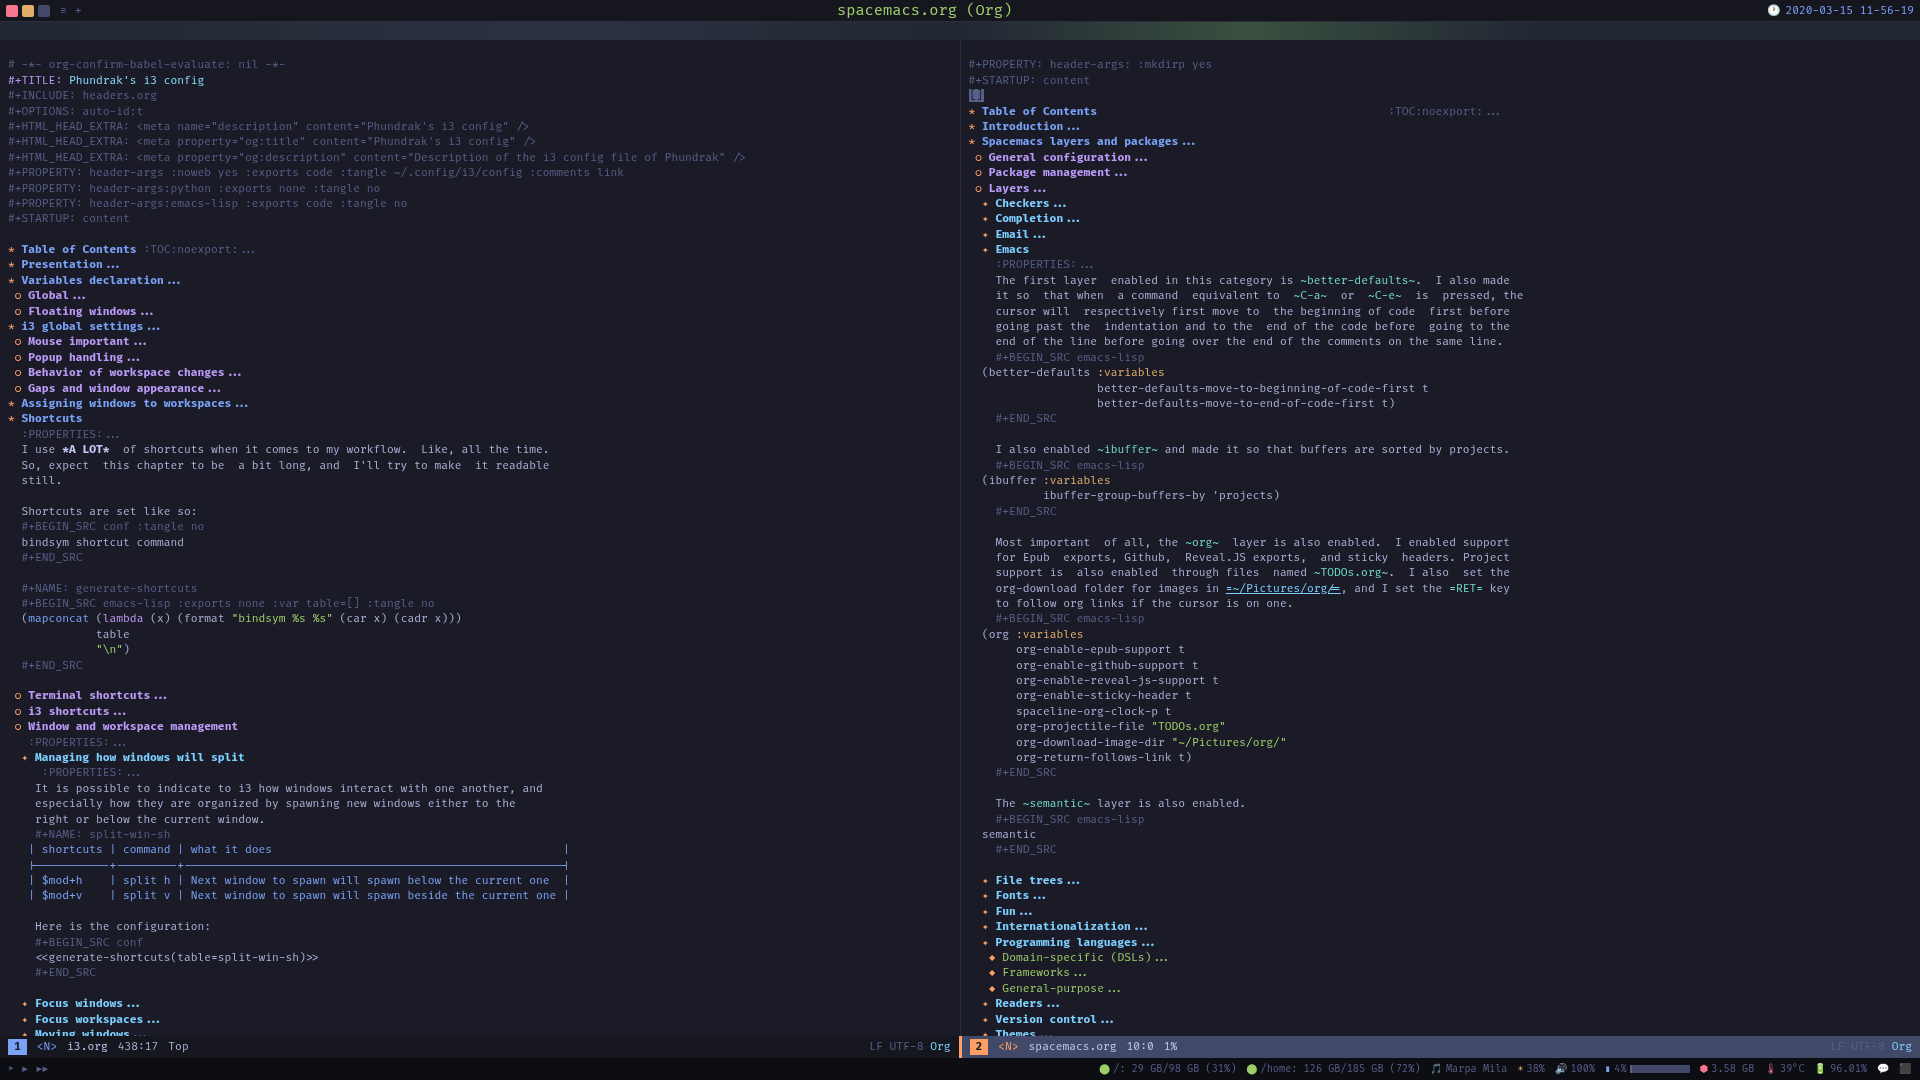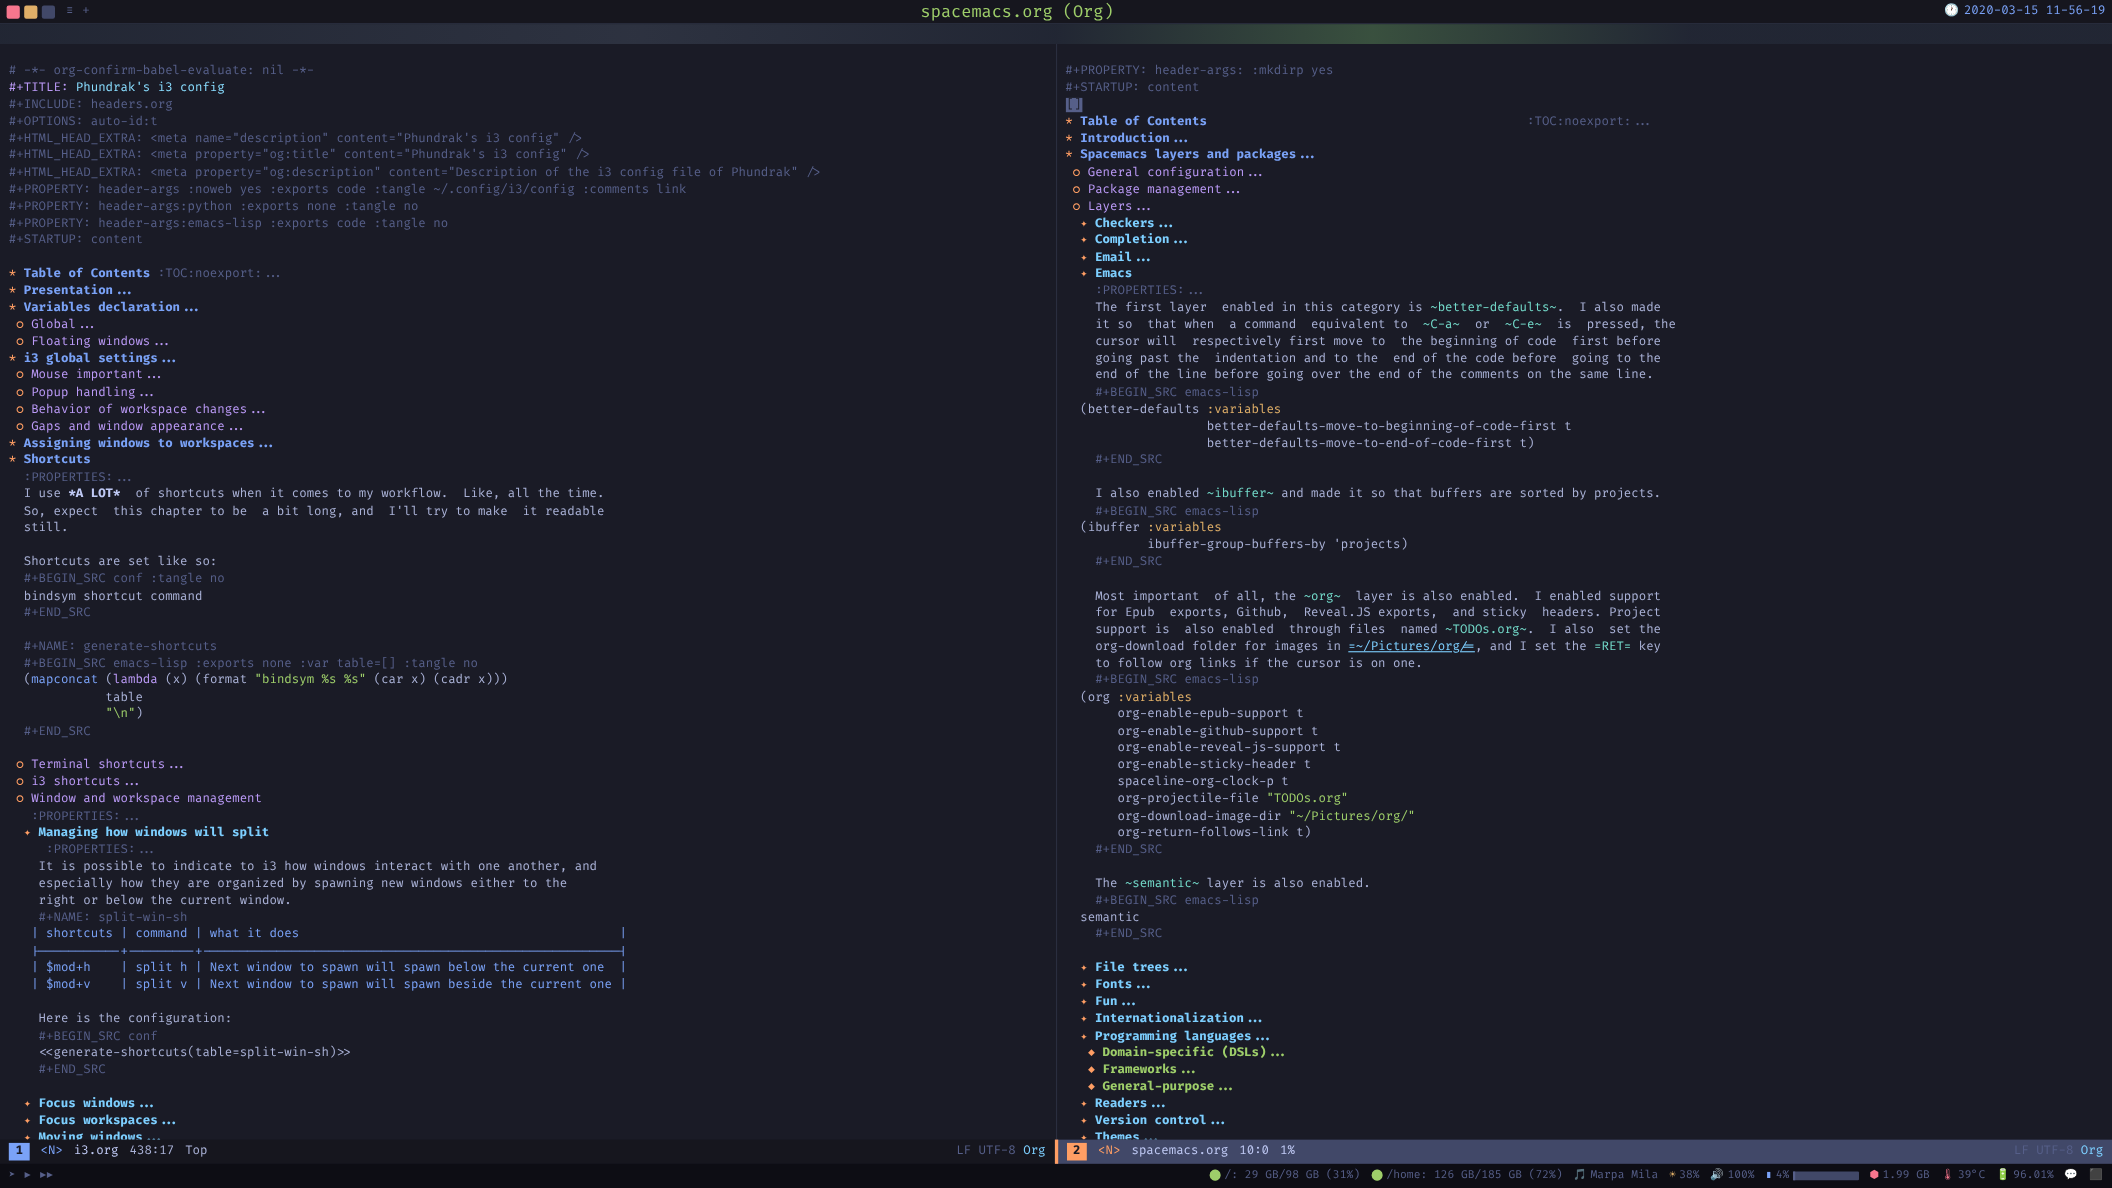--- a/index.html
+++ b/index.html
@@ -42,23 +42,23 @@
   flex: 1;
   padding: 2px 8px;
   overflow: hidden;
   white-space: pre;
 }
 .pane-left { border-right: 1px solid #2a2e3f; }
 .comment { color: #565f89; }
 .kw { color: #bb9af7; }
 .title-h { color: #89ddff; }
 .h1 { color: #7aa2f7; font-weight: bold; }
-.h2 { color: #bb9af7; font-weight: normal; }
+.h2 { color: #bb9af7; font-weight: bold; }
 .h3 { color: #7dcfff; font-weight: bold; }
-.h4 { color: #9ece6a; font-weight: bold; }
+.h4 { color: #9ece6a; font-weight: normal; }
 .bullet { color: #ff9e64; }
 .props { color: #565f89; }
 .string { color: #9ece6a; }
 .func { color: #7aa2f7; }
 .var { color: #e0af68; }
 .tilde { color: #73daca; }
 .link { color: #7dcfff; text-decoration: underline; }
 .org-meta { color: #565f89; }
 .bold-text { color: #c0caf5; font-weight: bold; }
 .cursor-box { background: #565f89; color: #1a1b26; padding: 0 1px; }
@@ -317,21 +317,21 @@
       </div>
     <div class="tb-item">
         <span class="blue">▮</span>
         <span>4%</span>
         <div class="tb-bar">
           <div class="tb-bar-fill" style="width:4%"></div>
         </div>
       </div>
     <div class="tb-item">
         <span class="pink">⬢</span>
-        <span>1.99 GB</span>
+        <span>3.58 GB</span>
       </div>
     <div class="tb-item">
         <span class="pink">🌡</span>
         <span>39°C</span>
       </div>
     <div class="tb-item">
         <span class="green">🔋</span>
         <span>96.01%</span>
       </div>
     <span>💬</span>

